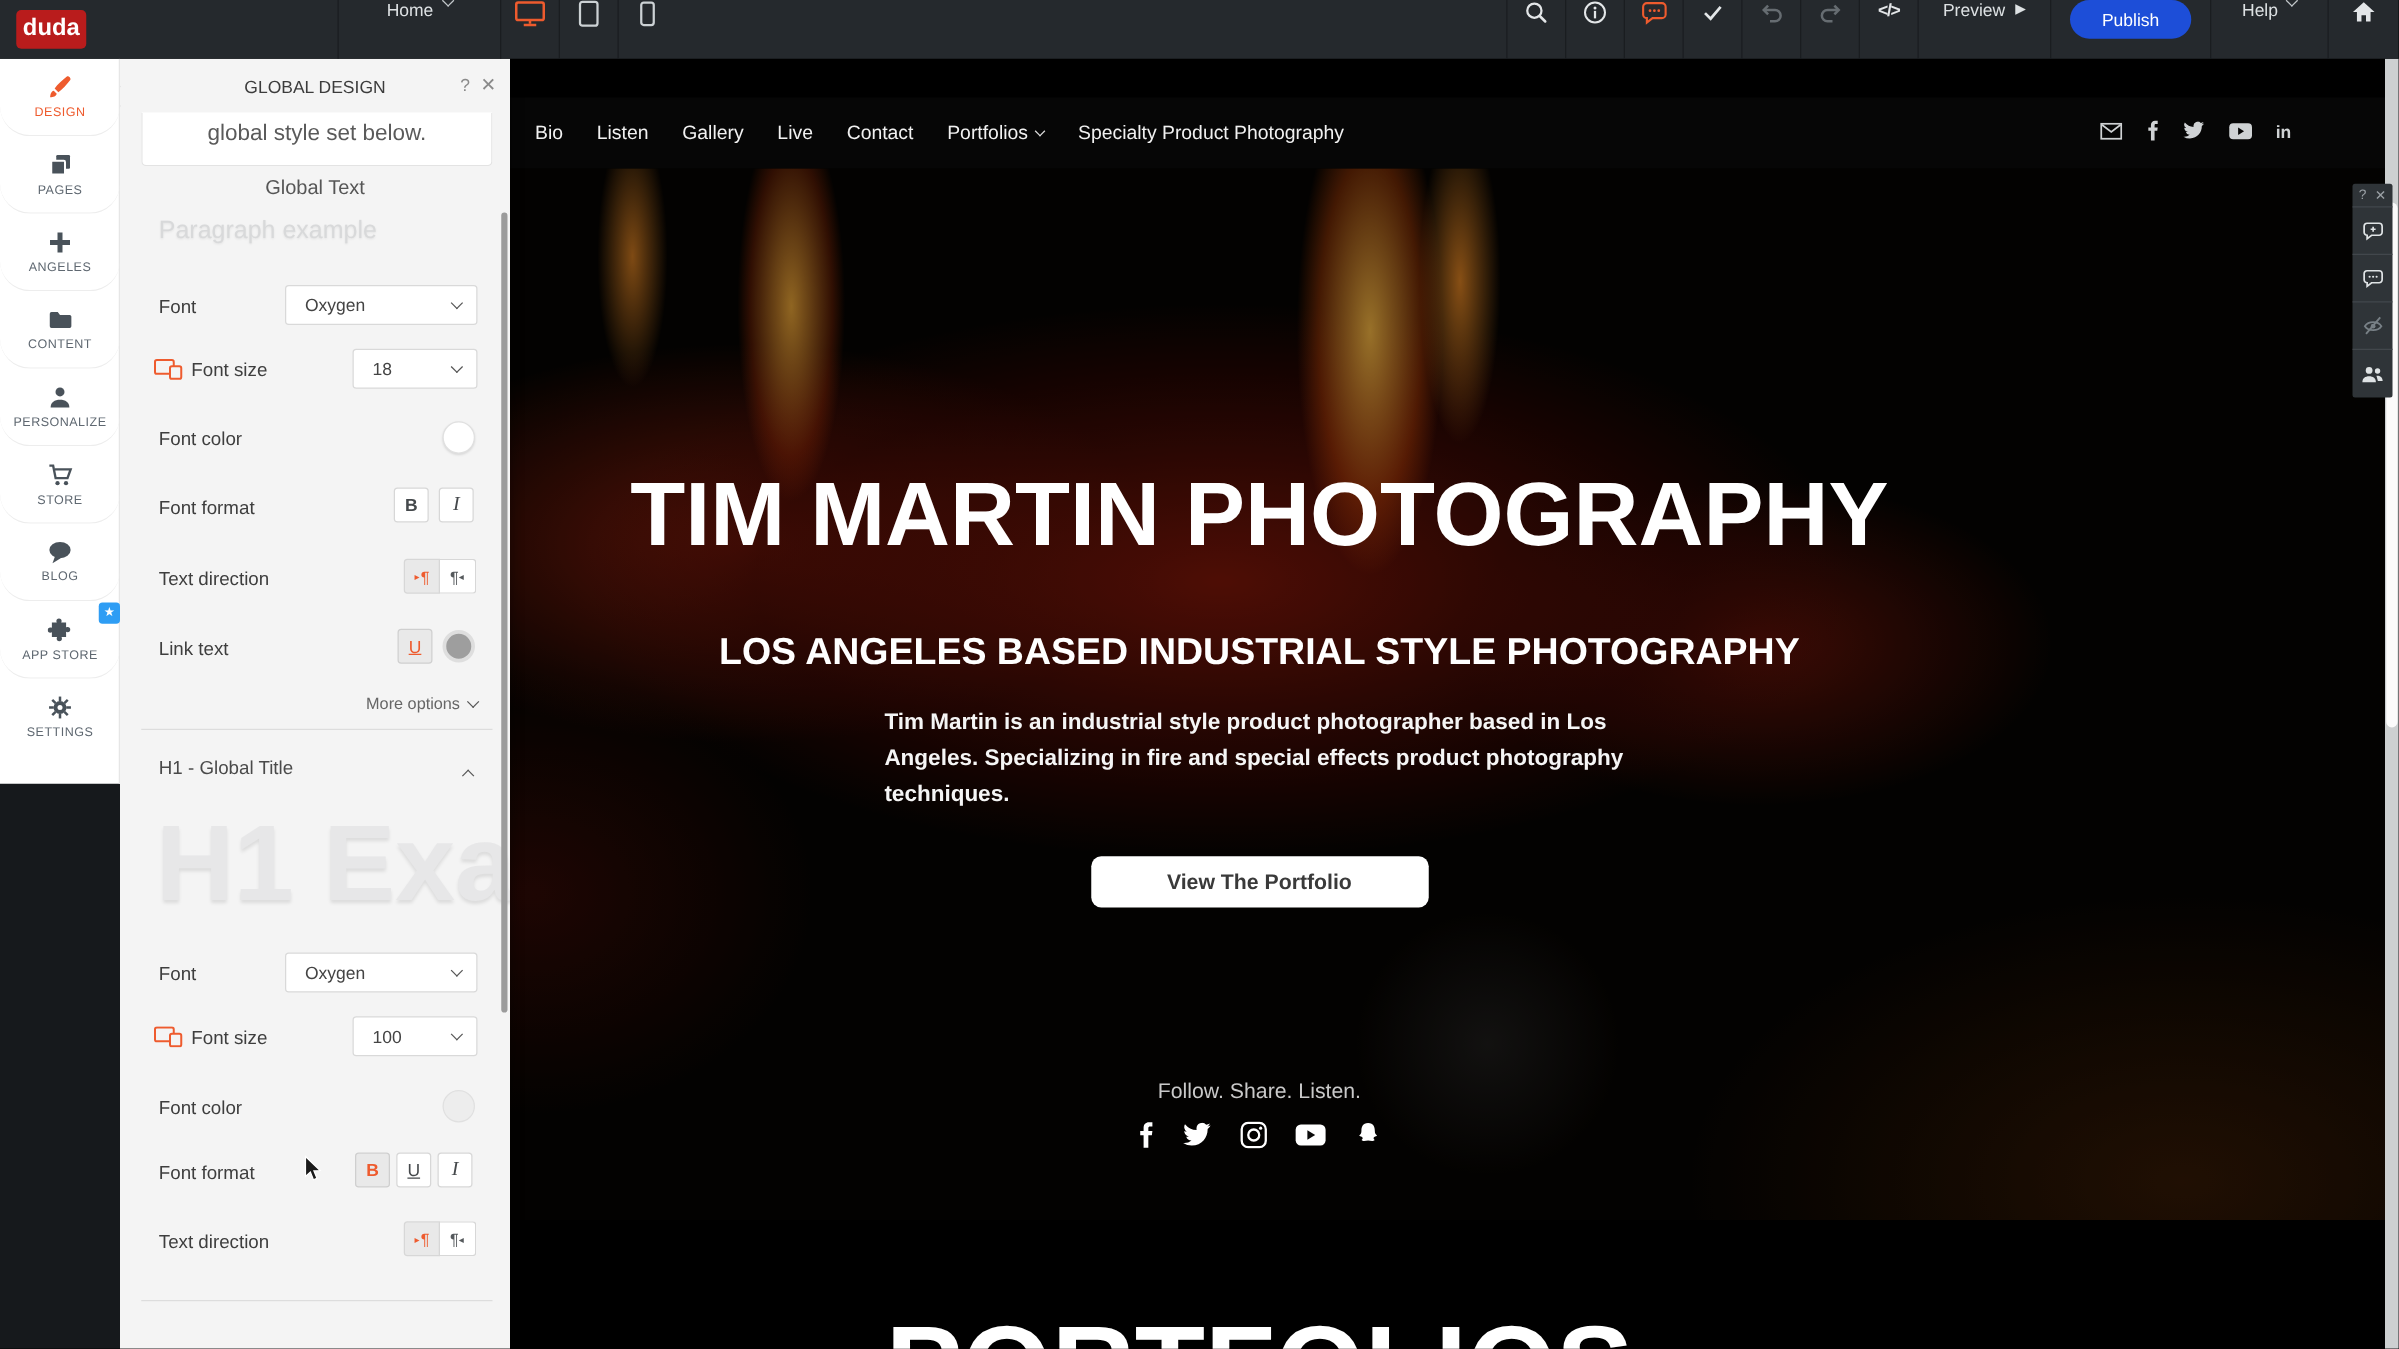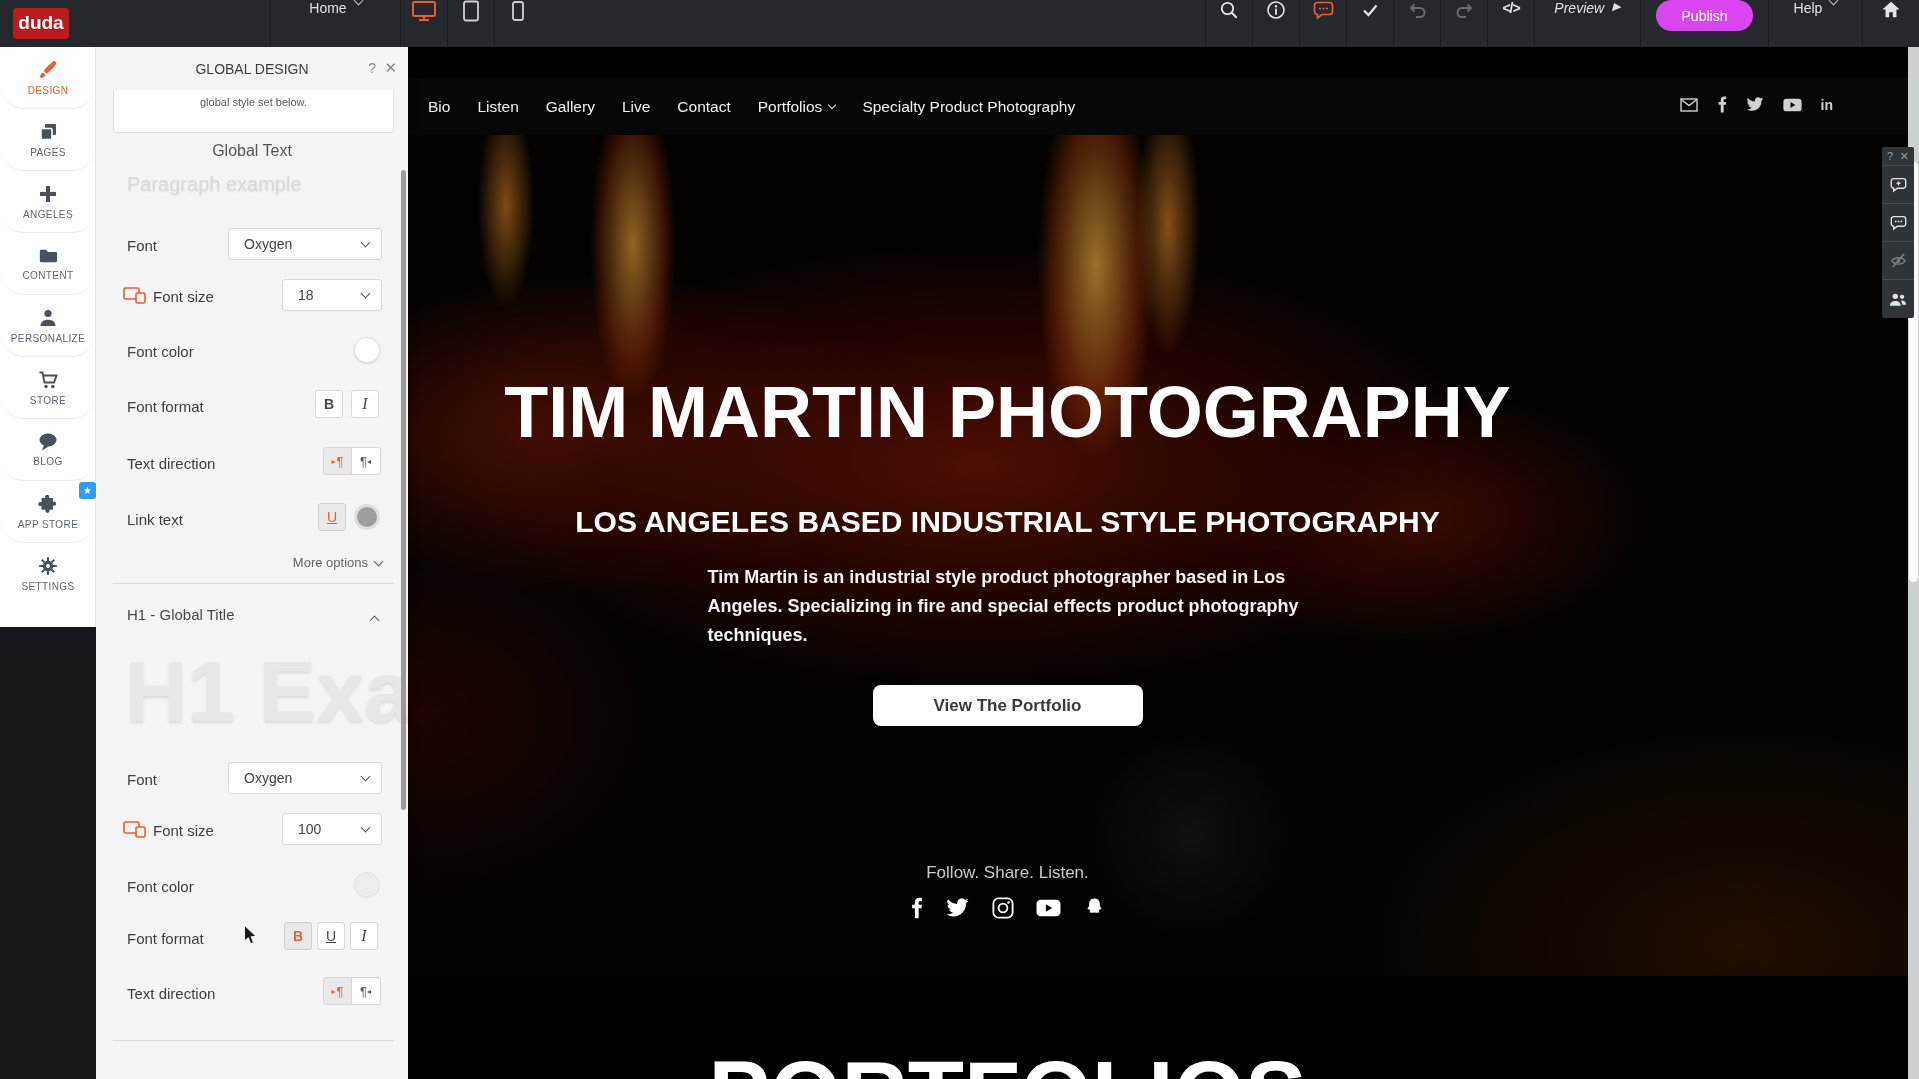--- a/index.html
+++ b/index.html
@@ -10,21 +10,21 @@
   
   .topbar{position:absolute;left:0;top:0;width:1919px;height:47px;background:#25292d;z-index:50;}
   .logo{position:absolute;left:13px;top:8px;width:56px;height:31px;background:#b91c1c;border-radius:4px;
     color:#fff;font-weight:bold;font-size:19px;text-align:center;line-height:30px;}
   .tb-seg{position:absolute;top:0;height:47px;border-left:1px solid #1a1d20;display:flex;
     align-items:flex-start;justify-content:center;color:#dde1e3;font-size:14px;gap:8px;}
   .chev{display:inline-block;width:7px;height:7px;border-right:1.6px solid #c4c9cc;
     border-bottom:1.6px solid #c4c9cc;transform:rotate(45deg);margin-top:-3px;}
   .chev.dark{border-color:#555;}
   .chev.up{transform:rotate(-135deg);margin-top:4px;}
-  .pill{background:#d946ef;color:#fff;border:none;border-radius:17px;height:31px;padding:0 26px;
+  .pill{background:#1d4ed8;color:#fff;border:none;border-radius:17px;height:31px;padding:0 26px;
     font-size:14px;font-family:inherit;}
   .code-glyph{font-weight:bold;font-size:14px;color:#e3e6e8;letter-spacing:-1px;}
 
   
   .sidebar{position:absolute;left:0;top:47px;width:96px;height:1032px;background:#16191c;z-index:40;}
   .sidebar-white{position:absolute;left:0;top:0;width:96px;height:580px;background:#fff;border-right:1px solid #e6e6e6;}
   .sb-item{position:relative;width:96px;height:62px;border-bottom:1px solid #ededed;display:flex;
     flex-direction:column;align-items:center;justify-content:center;gap:5px;border-radius:24px;}
   .sb-item .lbl{font-size:10px;letter-spacing:.4px;color:#5f6871;}
   .sb-item.active .lbl{color:#ee5b2e;}
@@ -34,21 +34,21 @@
   
   .panel{position:absolute;left:96px;top:47px;width:312px;height:1032px;background:#f4f4f4;z-index:30;
     box-shadow:3px 0 8px rgba(0,0,0,.25);}
   .panel-notch{position:absolute;left:-6px;top:24px;width:12px;height:12px;background:#f4f4f4;
     transform:rotate(45deg);border-left:1px solid #ddd;border-bottom:1px solid #ddd;}
   .panel-header{position:absolute;left:0;top:0;width:312px;height:43px;}
   .panel-title{position:absolute;left:0;right:0;top:14px;text-align:center;font-size:14px;color:#3c3c3c;}
   .ph-help{position:absolute;right:32px;top:13px;font-size:14px;color:#8a8a8a;}
   .ph-close{position:absolute;right:11px;top:12px;font-size:15px;color:#8a8a8a;}
   .note-box{position:absolute;left:17px;top:43px;width:281px;height:43px;background:#fff;
-    border:1px solid #e3e3e3;border-top:none;border-radius:0 0 4px 4px;color:#5a5a5a;font-size:11px;
+    border:1px solid #e3e3e3;border-top:none;border-radius:0 0 4px 4px;color:#5a5a5a;font-size:18px;
     text-align:center;padding-top:6px;}
   .gt-heading{position:absolute;left:0;right:0;top:95px;text-align:center;font-size:16px;color:#565656;}
   .sample-p{position:absolute;left:31px;top:126px;font-size:20px;color:#d8d9da;text-shadow:0 1px 2px rgba(0,0,0,.08);}
   .plabel{position:absolute;left:31px;font-size:15px;color:#3e3e3e;}
   .dd{position:absolute;height:32px;background:#fff;border:1px solid #d9d9d9;border-radius:3px;
     font-size:14px;color:#444;display:flex;align-items:center;padding:0 12px 0 15px;justify-content:space-between;}
   .swatch{position:absolute;width:26px;height:26px;border-radius:50%;}
   .sw-white{background:#fff;border:1px solid #e0e0e0;box-shadow:0 1px 2px rgba(0,0,0,.12);}
   .sw-lgray{background:#ededed;border:1px solid #e0e0e0;}
   .sw-gray{background:#9e9e9e;border:3px solid #dedede;}
@@ -178,21 +178,21 @@
   </div>
   <div class="tb-seg" style="left:1440px;width:47px;">
     <svg width="21" height="20" viewBox="0 0 21 20" style="transform:scaleX(-1);">
       <path d="M7.5 4.5 L4 8 L7.5 11.5" fill="none" stroke="#666c71" stroke-width="2"></path>
       <path d="M4.5 8 H13 a4.5 4.5 0 0 1 0 9 H9" fill="none" stroke="#666c71" stroke-width="2"></path>
     </svg>
   </div>
   <div class="tb-seg" style="left:1487px;width:47px;">
     <span class="code-glyph">&lt;/&gt;</span>
   </div>
-  <div class="tb-seg" style="left:1534px;width:106px;font-style:italic;">
+  <div class="tb-seg" style="left:1534px;width:106px;">
     <span>Preview</span>
     <span style="font-size:11px;">▶</span>
   </div>
   <div class="tb-seg" style="left:1640px;width:128px;">
     <button class="pill">Publish</button>
   </div>
   <div class="tb-seg" style="left:1768px;width:94px;">
     <span>Help</span>
     <i class="chev"></i>
   </div>

